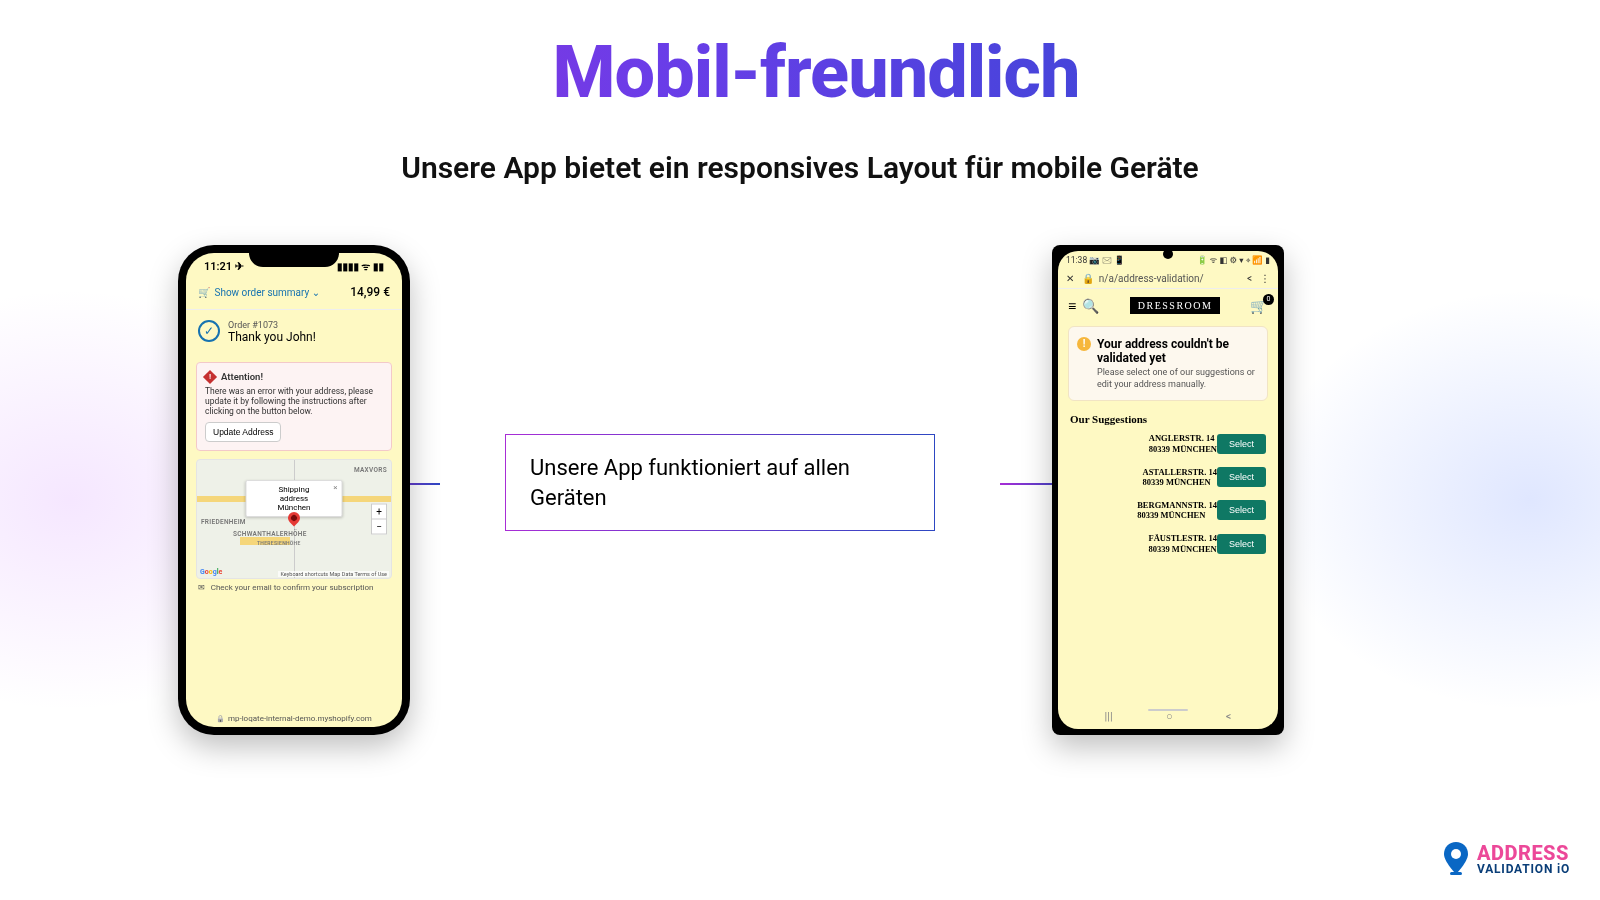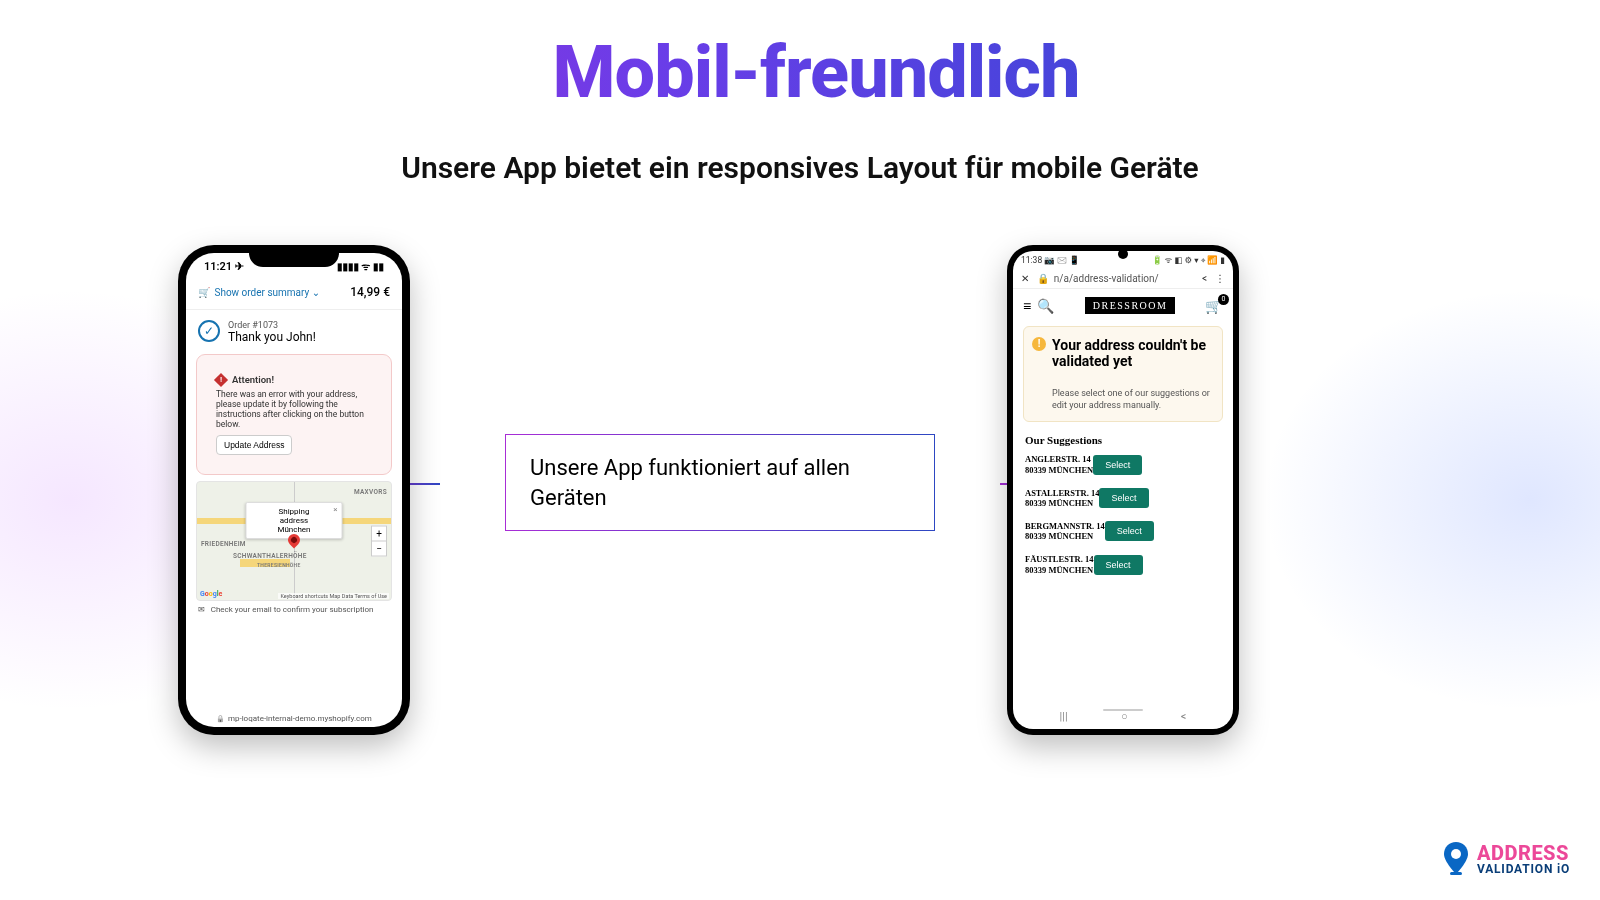--- a/index.html
+++ b/index.html
@@ -20,38 +20,38 @@
   .callout { position:relative; margin:0 auto; width:430px; border:1px solid; border-image:linear-gradient(90deg,#a82dd6,#2d47c2) 1; border-radius:4px; padding:18px 24px; font-size:22px; line-height:1.35; background:#fff;}
   .arrow { position:absolute; top:50%; height:2px; background:linear-gradient(90deg,#a82dd6,#2d47c2);}
   .arrow.left { left:-70px; width:70px;}
   .arrow.right{ right:-70px; width:70px;}
   .arrow::after{ content:""; position:absolute; top:-5px; width:0;height:0;border-top:6px solid transparent;border-bottom:6px solid transparent;}
   .arrow.left::after{ left:-2px; border-right:10px solid #a82dd6;}
   .arrow.right::after{ right:-2px; border-left:10px solid #2d47c2;}
 
   
   .phone { position:absolute; width:232px; height:490px; border-radius:36px; background:#000; box-shadow:0 12px 30px rgba(0,0,0,0.25); padding:8px;}
-  .phone .screen { background:#ffffff; width:100%; height:100%; border-radius:28px; overflow:hidden; position:relative;}
+  .phone .screen { background:#fef9c3; width:100%; height:100%; border-radius:28px; overflow:hidden; position:relative;}
   .phone.iphone { top:245px; left:178px;}
   .phone.iphone .notch{ position:absolute; top:0; left:50%; transform:translateX(-50%); width:90px; height:22px; background:#000; border-radius:0 0 14px 14px; z-index:5;}
-  .phone.android { top:245px; left:1007px; border-radius:26px; padding:6px;}
+  .phone.android { top:245px; left:1052px; border-radius:8px; padding:6px;}
   .phone.android .screen{ border-radius:20px;}
   .phone.android .cam{ position:absolute; top:4px; left:50%; transform:translateX(-50%); width:10px;height:10px;background:#000;border-radius:50%; z-index:5;}
 
   
   .ip-status{ display:flex; justify-content:space-between; align-items:center; font-size:11px; font-weight:600; padding:6px 18px 2px;}
   .ip-status .r{ display:flex; gap:4px; font-size:10px;}
   .ip-summary{ display:flex; justify-content:space-between; align-items:center; padding:10px 12px; border-bottom:1px solid #eee;}
   .ip-summary .l{ color:#1773b0; font-size:10px; display:flex; align-items:center; gap:4px;}
   .ip-summary .price{ font-size:12px; font-weight:500;}
   .ip-thank{ display:flex; gap:8px; padding:10px 12px;}
   .ip-check{ width:22px;height:22px;border:2px solid #1773b0;border-radius:50%;display:flex;align-items:center;justify-content:center;color:#1773b0;font-size:12px;}
   .ip-thank .t1{font-size:9px;color:#555;}
   .ip-thank .t2{font-size:12px;}
-  .ip-alert{ margin:0 10px; border:1px solid #f3c9c9; background:#fdf3f3; border-radius:9px; padding:19px; font-size:8.5px; color:#333;}
+  .ip-alert{ margin:8px 10px; border:1px solid #f3c9c9; background:#fdf3f3; border-radius:4px; padding:8px; font-size:8.5px; color:#333;}
   .ip-alert .hd{ display:flex; gap:6px; align-items:center; font-weight:600; margin-bottom:4px; font-size:9.5px;}
   .ip-alert .ico{ width:10px;height:10px; background:#c53030; transform:rotate(45deg); position:relative;}
   .ip-alert .ico::after{content:"!"; position:absolute; inset:0; transform:rotate(-45deg); color:#fff; font-size:8px; text-align:center; line-height:10px;}
   .ip-alert button{ margin-top:6px; border:1px solid #ccc; background:#fff; border-radius:4px; padding:4px 7px; font-size:8.5px;}
   .ip-map{ margin:6px 10px 0; height:120px; border:1px solid #e4e4e4; border-radius:4px; position:relative; overflow:hidden;
     background:
      linear-gradient(#f5d67a,#f5d67a) 30% 70%/50px 8px no-repeat,
      linear-gradient(#f5d67a,#f5d67a) 0 32%/100% 6px no-repeat,
      linear-gradient(#ccc,#ccc) 50% 0/1px 100% no-repeat,
      #eef1e8;}
@@ -76,25 +76,25 @@
   .ad-status{ display:flex; justify-content:space-between; padding:3px 8px 1px; font-size:8.5px; color:#333;}
   .ad-url{ display:flex; align-items:center; gap:8px; padding:4px 8px; font-size:10px; color:#333; border-bottom:1px solid #eee;}
   .ad-url .addr{flex:1; display:flex; align-items:center; gap:4px; color:#555;}
   .ad-header{ display:flex; align-items:center; justify-content:space-between; padding:8px 10px;}
   .ad-header .ml{display:flex;gap:6px;font-size:14px;}
   .ad-header .logo{ background:#000; color:#fff; padding:3px 8px; font-size:10px; letter-spacing:1.5px; font-family:Georgia,serif;}
   .ad-header .cart{ position:relative; font-size:14px;}
   .ad-header .cart .b{position:absolute;top:-4px;right:-6px;background:#000;color:#fff;border-radius:50%;width:11px;height:11px;font-size:7px;line-height:11px;text-align:center;}
   .ad-warn{ margin:4px 10px; background:#fdf8ee; border:1px solid #f1e4c4; border-radius:6px; padding:10px 10px 10px 28px; position:relative;}
   .ad-warn .ico{position:absolute; left:8px; top:10px; width:14px;height:14px; background:#f6b73c; border-radius:50%; color:#fff; font-size:10px; text-align:center; line-height:14px; font-weight:700;}
-  .ad-warn .h{font-size:14px; font-weight:700; margin-bottom:18px;}
+  .ad-warn .h{font-size:12px; font-weight:700; margin-bottom:1px;}
   .ad-warn .p{font-size:9px; color:#555; line-height:1.35;}
   .ad-sect{ padding:8px 12px 2px; font-family:Georgia,serif;}
   .ad-sect .h{font-size:11px; font-weight:700;}
-  .ad-sug{ display:flex; justify-content:flex-start; align-items:center; padding:6px 12px;}
+  .ad-sug{ display:flex; justify-content:flex-end; align-items:center; padding:6px 12px;}
   .ad-sug .t{font-size:8.5px; font-weight:700; font-family:Georgia,serif; line-height:1.25;}
   .ad-sug button{ background:#0f7864; color:#fff; border:none; border-radius:3px; padding:5px 12px; font-size:9px;}
   .ad-prov{ padding:10px 12px 4px; border-top:6px solid #f3f3f3; margin-top:4px;}
   .ad-prov .h{font-size:10.5px; font-weight:700; font-family:Georgia,serif;}
   .ad-nav{ position:absolute; bottom:2px; left:0; right:0; display:flex; justify-content:space-around; padding:4px 20px; color:#888; font-size:11px;}
   .ad-gest{position:absolute; bottom:18px; left:50%; transform:translateX(-50%); width:40px; height:2px; border-radius:2px; background:#ccc;}
 
   
   .brand{ position:absolute; right:30px; bottom:24px; display:flex; align-items:center; gap:8px;}
   .brand .txt{ line-height:1;}

